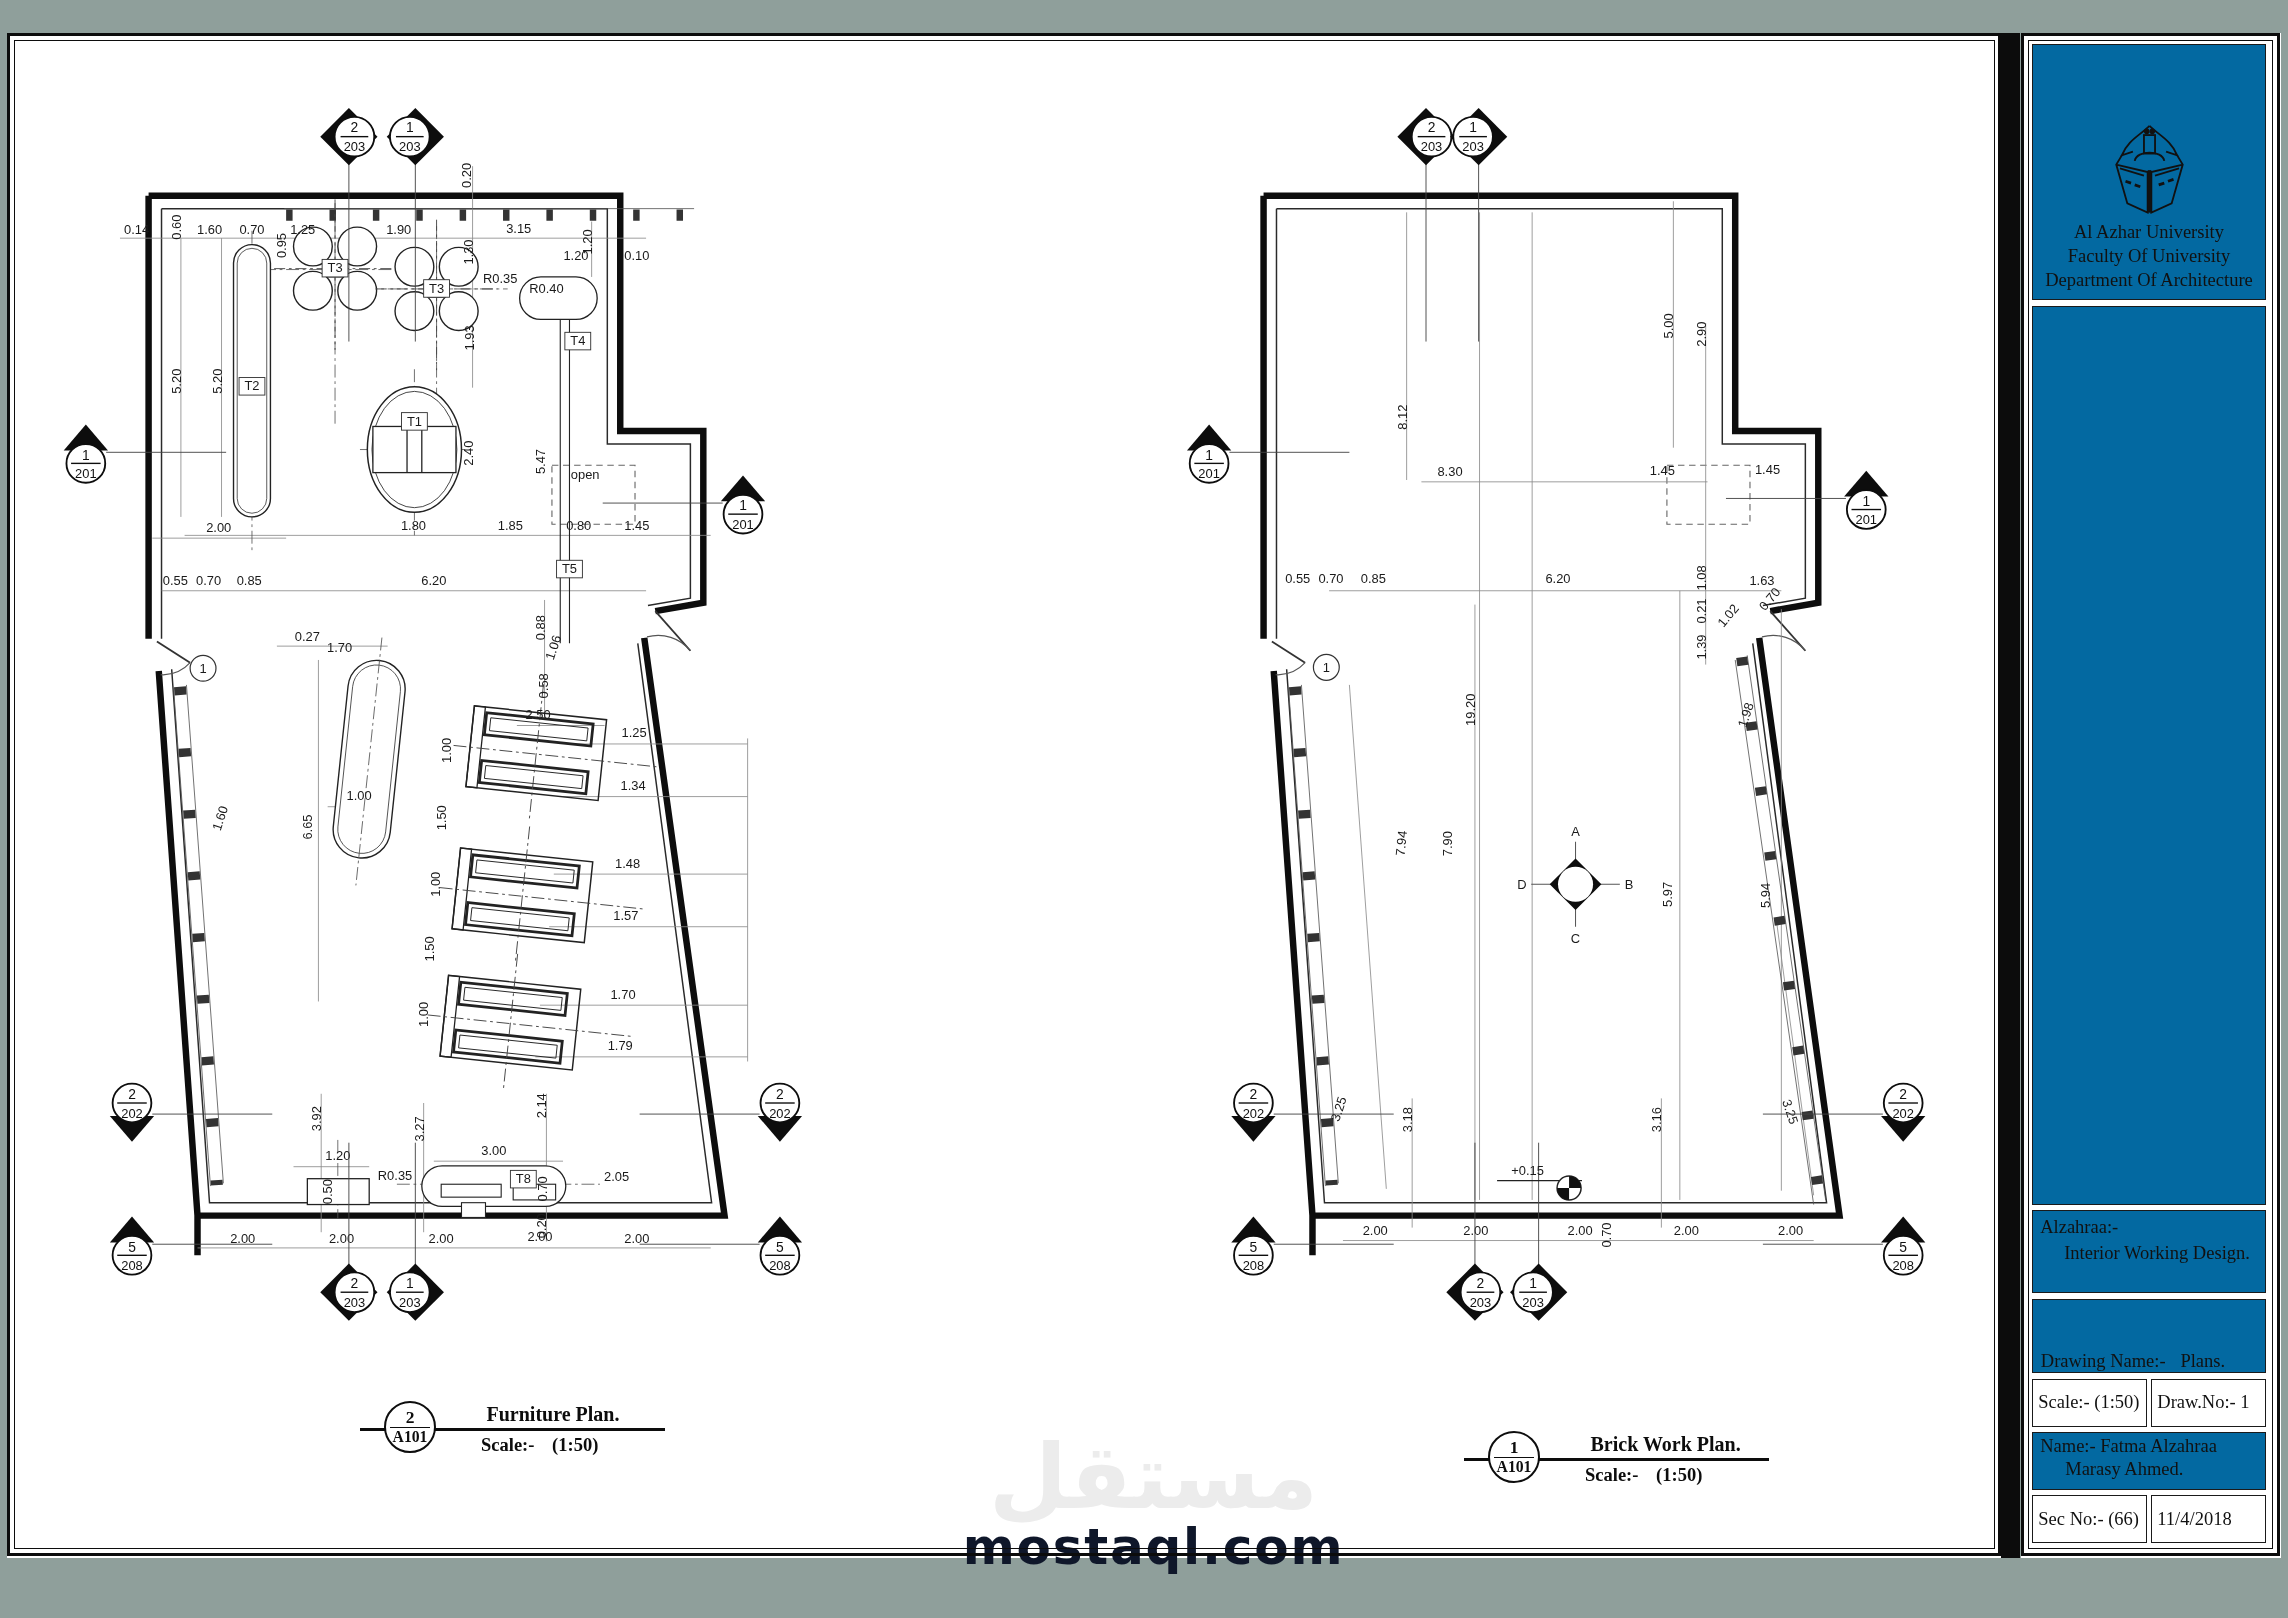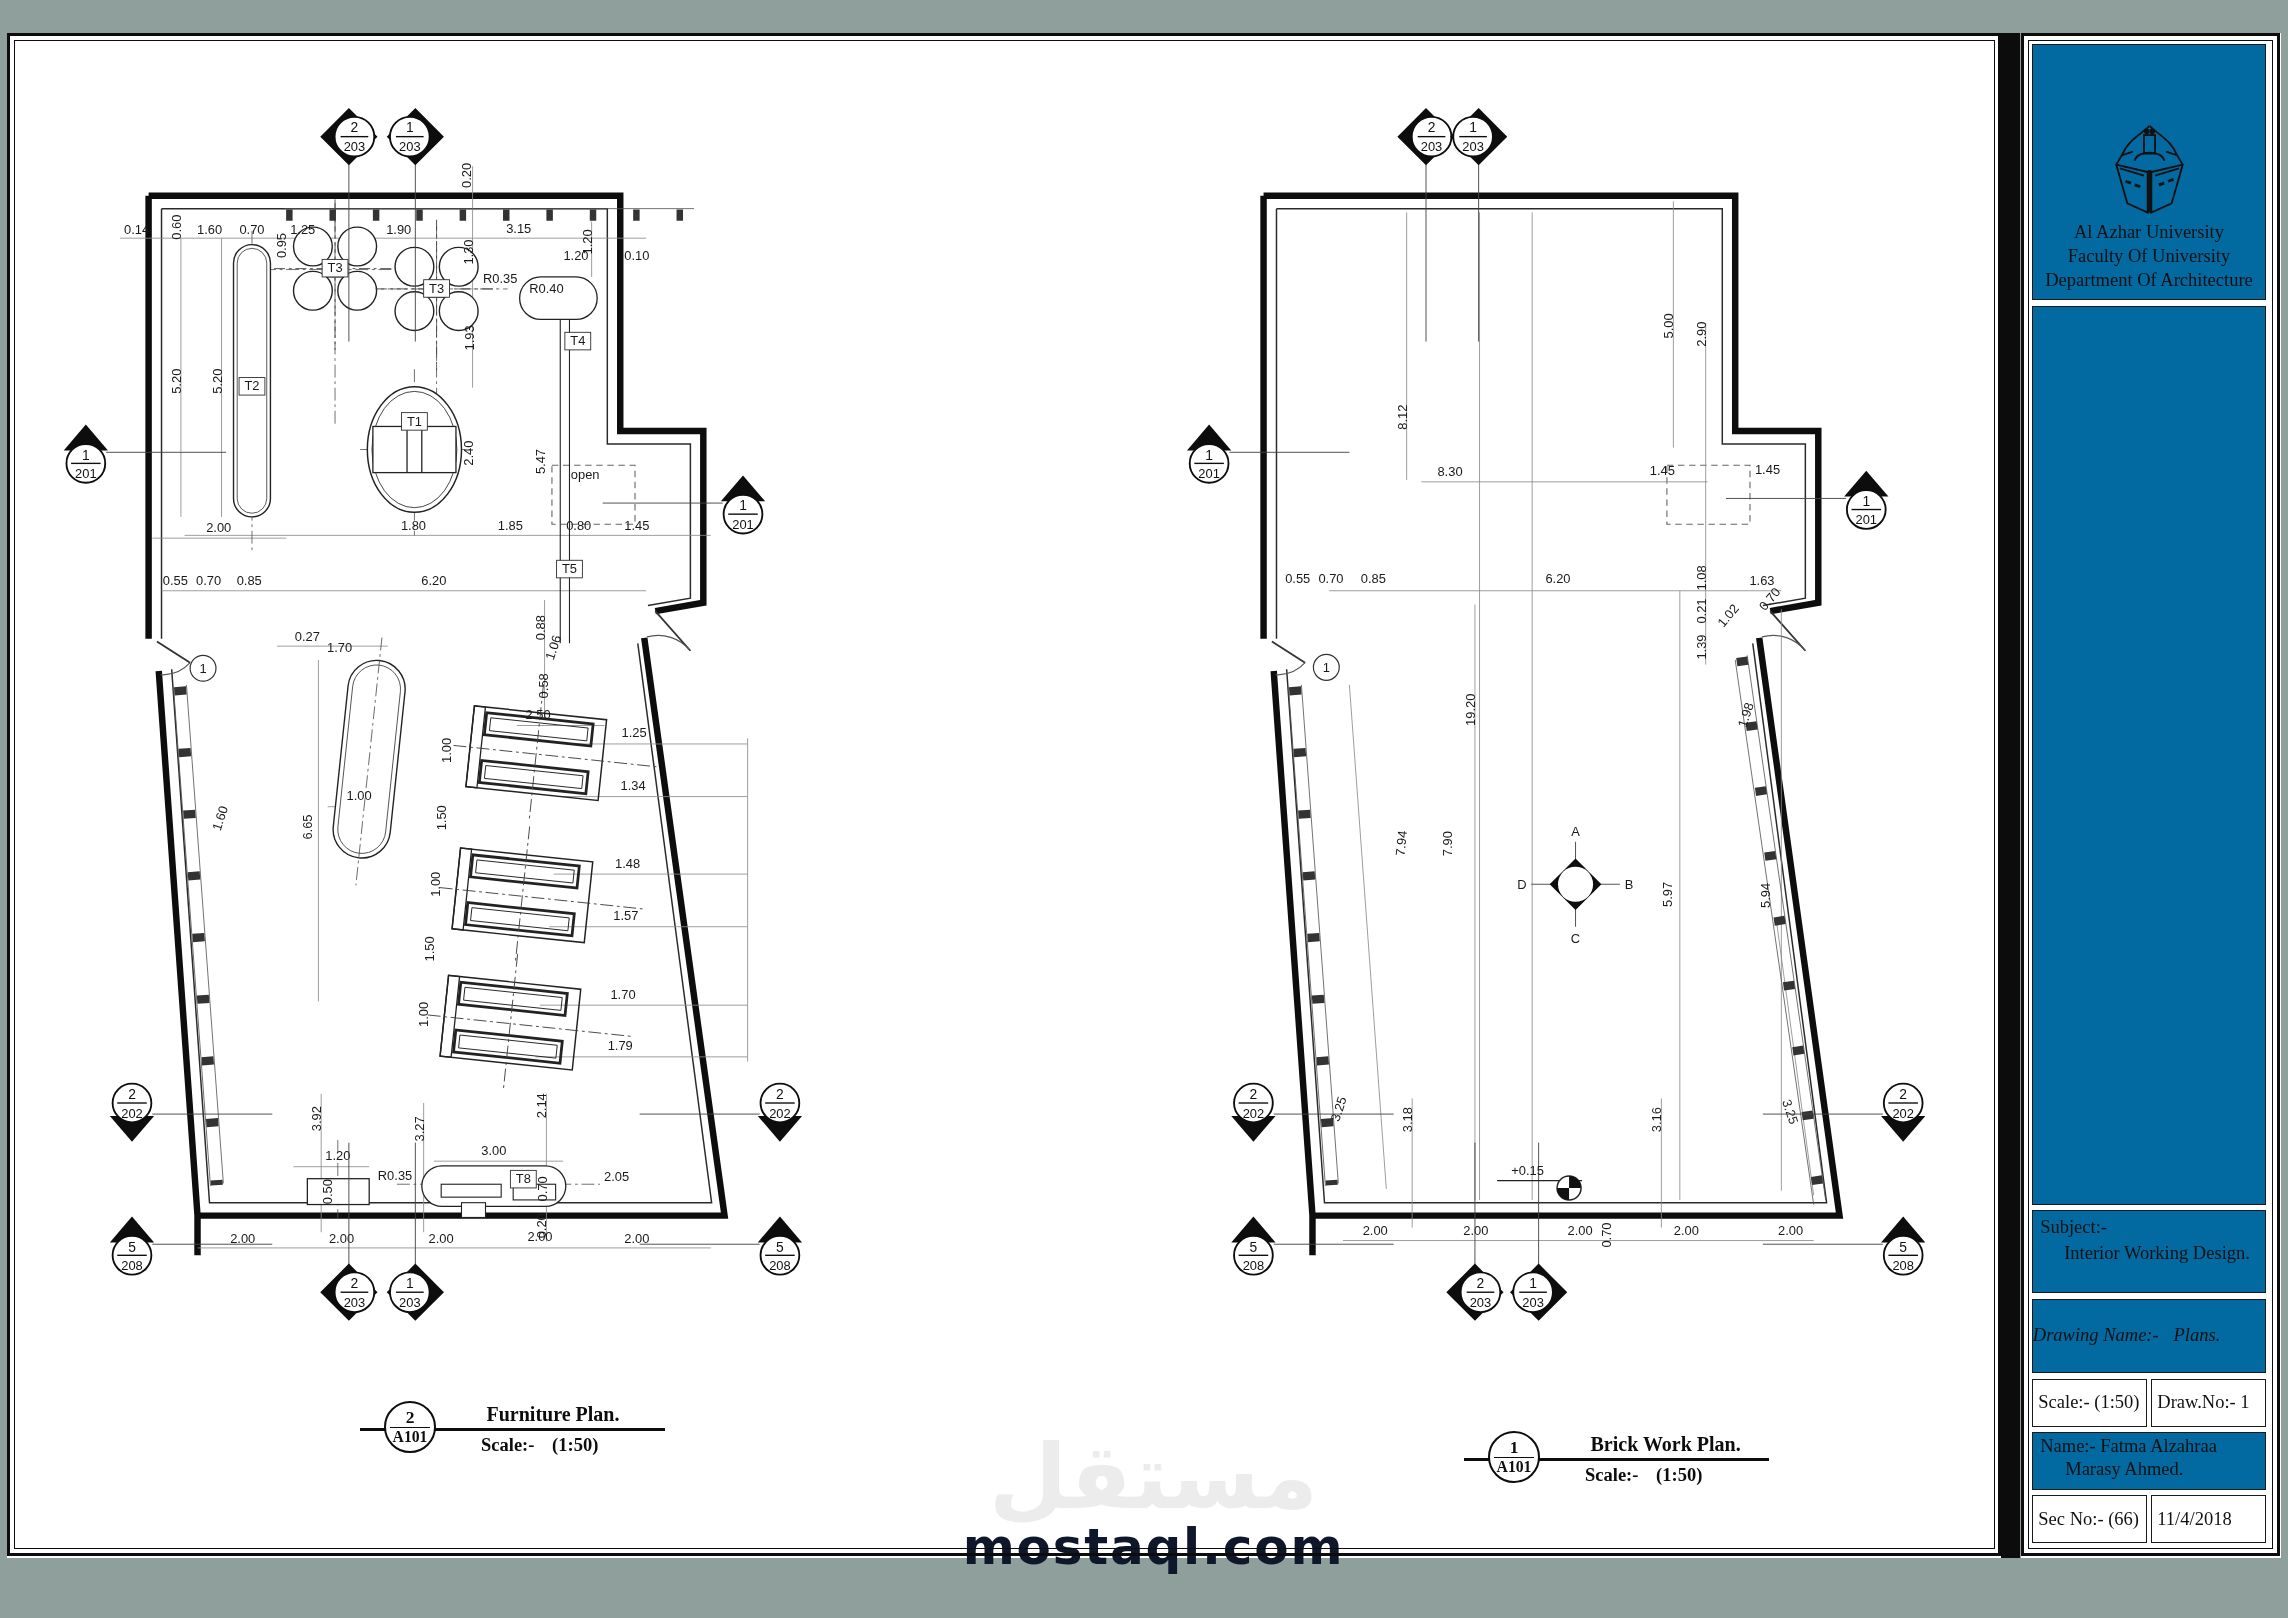--- a/index.html
+++ b/index.html
@@ -25,21 +25,21 @@
   #main-frame{left:7.4px;top:33px;width:1988px;height:1517px;}
   #sep-bar{position:absolute;left:2001px;top:33px;width:18.5px;height:1525px;background:#0c0c0c;z-index:6;}
   #panel-frame{left:2021px;top:33px;width:253px;height:1517px;}
   
   #title-block{position:absolute;left:2030px;top:41px;width:238px;height:1510px;z-index:5;
     display:flex;flex-direction:column;font-family:"Liberation Serif",serif;color:#111;}
   .tb-sec{border:1.8px solid #1a1a1a;margin:2.8px 1.8px;background:#0369a1;position:relative;}
   .tb-logo-sec{height:247px;display:flex;flex-direction:column;align-items:center;justify-content:flex-end;padding-bottom:7.4px;}
   .tb-empty{height:897px;}
   .tb-subject{height:70px;padding:5.5px 7.4px;}
-  .tb-drawname{height:72px;display:flex;align-items:center;padding:0 0;font-style:italic;}
+  .tb-drawname{height:72px;display:flex;align-items:flex-end;padding:0 8px;}
   .tb-row{display:flex;height:48px;margin:2.8px 0;}
   .tb-cell{border:1.8px solid #1a1a1a;margin:0 1.8px;flex:1;display:flex;align-items:center;padding:0 5.5px;background:#fff;}
   .tb-name{height:52px;padding:1.8px 7.4px;line-height:1.25;}
   .tb-univ{font-size:18.5px;text-align:center;line-height:1.3;}
   .tb-txt{font-size:18.5px;}
   .tb-sub-line{font-size:18.5px;margin-left:24px;margin-top:5.5px;}
   
   .caption{position:absolute;z-index:5;display:flex;align-items:flex-start;gap:13px;
     font-family:"Liberation Serif",serif;color:#0d0d0d;}
   .cap-line{position:absolute;left:-24px;top:27px;height:2.8px;background:#0d0d0d;width:305px;z-index:0;}
@@ -545,21 +545,21 @@
         <path d="M20,62 l6,2 M30,66 l6,2 M62,64 l-6,2 M72,60 l-6,2" stroke-width="3"></path>
       </g>
       <rect x="44" y="50" width="4" height="46" fill="#111"></rect>
     </svg>
     <div class="tb-univ">Al Azhar University</div>
     <div class="tb-univ">Faculty Of University</div>
     <div class="tb-univ">Department Of Architecture</div>
   </div>
   <div class="tb-sec tb-empty"></div>
   <div class="tb-sec tb-subject">
-    <div class="tb-txt">Subject:-</div>
+    <div class="tb-txt">Alzahraa:-</div>
     <div class="tb-sub-line">Interior Working Design.</div>
   </div>
   <div class="tb-sec tb-drawname">
     <span class="tb-txt">Drawing Name:-</span>
     <span class="tb-txt" style="margin-left:14.8px">Plans.</span>
   </div>
   <div class="tb-row">
     <div class="tb-cell tb-txt">Scale:- (1:50)</div>
     <div class="tb-cell tb-txt">Draw.No:-  1</div>
   </div>

